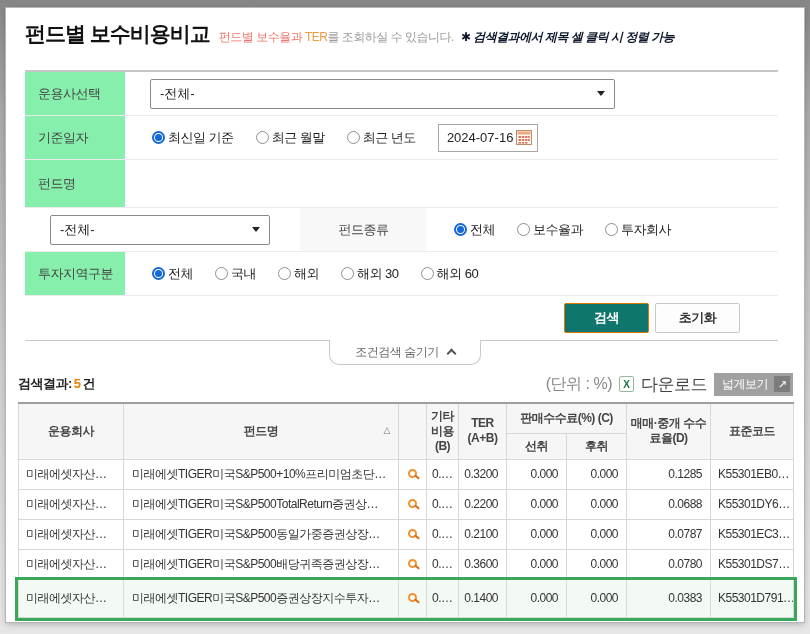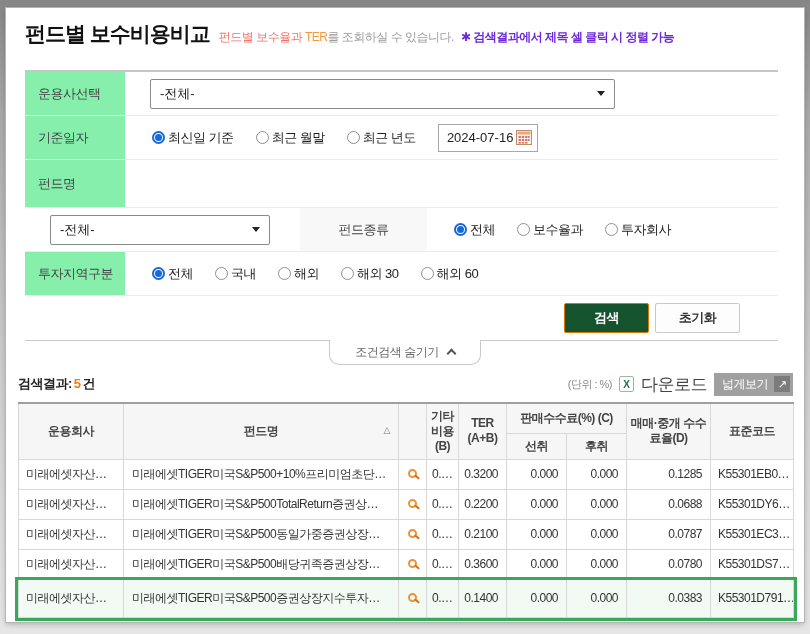--- a/index.html
+++ b/index.html
@@ -14,21 +14,21 @@
     background: #fff; box-shadow: 0 0 0 1px #b5b5b5, 0 2px 6px rgba(0,0,0,.25);
     overflow: hidden;
   }
   
   .title-row { margin: 12px 0 0 19px; white-space: nowrap; }
   .page-title { display: inline-block; font-size: 21px; font-weight: bold; color: #111; letter-spacing: -1px; }
   .subtitle { font-size: 12px; margin-left: 9px; letter-spacing: -0.5px; }
   .sub-hl  { color: #ee7467; }
   .sub-ter { color: #f09a3e; }
   .sub-rest{ color: #9a9a9a; }
-  .notice  { color: #6d28d9; font-weight: bold; margin-left: 7px; }
+  .notice  { color: #0f172a; font-weight: bold; margin-left: 7px; font-style: italic; }
   
   .form { width: 753px; margin: 22px 0 0 19px; border-top: 2px solid #c6c6c6; border-bottom: 1px solid #c9c9c9; }
   .frow { display: flex; align-items: stretch; border-bottom: 1px solid #ececec; min-height: 44px; }
   .frow:last-child { border-bottom: none; }
   .flabel {
     width: 100px; background: #86efac; display: flex; align-items: center;
     padding-left: 13px; font-size: 13px; color: #444; letter-spacing: -0.5px; flex-shrink: 0;
   }
   .fcontent { display: flex; align-items: center; flex: 1; }
   .select {
@@ -56,36 +56,36 @@
   .green-box {
     position: absolute; left: 28px; top: -13px; width: 126px; height: 42px;
     border: 3px solid #3aa85a; pointer-events: none; z-index: 3;
   }
   .kind-label {
     width: 127px; align-self: stretch; background: #f8f8f8; margin-left: 30px;
     display: flex; align-items: center; justify-content: center; font-size: 13px; color: #444; letter-spacing: -0.5px;
   }
   .frow.buttons { justify-content: flex-end; align-items: center; padding: 7px 38px 7px 0; display: flex; gap: 6px; }
   .btn { height: 30px; width: 85px; font-size: 13px; font-weight: bold; cursor: pointer; font-family: inherit; letter-spacing: -0.5px; }
-  .btn-search { background: #14532d; border: 1px solid #dd7600; color: #fff; border-radius: 2px; }
+  .btn-search { background: #0f766e; border: 1px solid #dd7600; color: #fff; border-radius: 2px; }
   .btn-reset  { background: #fdfdfd; border: 1px solid #c9c9c9; color: #333; border-radius: 2px; }
   
   .tab {
     width: 152px; height: 25px; margin: -1px auto 0; position: relative; z-index: 2;
     background: #fff; border: 1px solid #c9c9c9; border-top: none; border-radius: 0 0 10px 10px;
     display: flex; align-items: center; justify-content: center; gap: 9px;
     font-size: 12px; color: #666; letter-spacing: -0.5px; cursor: pointer;
   }
   .chev-up { width: 7px; height: 7px; border-left: 2px solid #555; border-top: 2px solid #555; transform: rotate(45deg); margin-top: 3px; }
   
   .results-bar { display: flex; justify-content: space-between; align-items: center; margin: 8px 11px 0 12px; height: 22px; }
   .res-left { font-size: 13px; font-weight: bold; color: #222; letter-spacing: -0.5px; }
   .res-count { color: #ef7f00; margin: 0 2px; }
   .res-right { display: flex; align-items: center; gap: 7px; }
-  .unit-note { font-size: 11px; color: #888; letter-spacing: -0.5px; }
+  .unit-note { font-size: 16px; color: #888; letter-spacing: -0.5px; }
   .xls-icon {
     width: 15px; height: 16px; background: #fff; border: 1px solid #9bb89b; border-radius: 2px;
     color: #1e7145; font-size: 10px; font-weight: bold; display: flex; align-items: center; justify-content: center;
   }
   .dl-label { font-size: 17px; color: #444; letter-spacing: -0.5px; cursor: pointer; }
   .wide-btn {
     background: #a0a0a0; color: #fff; font-size: 12px; letter-spacing: -0.5px;
     display: inline-flex; align-items: center; gap: 6px; padding: 3px 3px 3px 8px; cursor: pointer;
   }
   .wide-arrow { background: #7c7c7c; width: 16px; height: 16px; color: #fff; font-size: 11px; display: flex; align-items: center; justify-content: center; }

